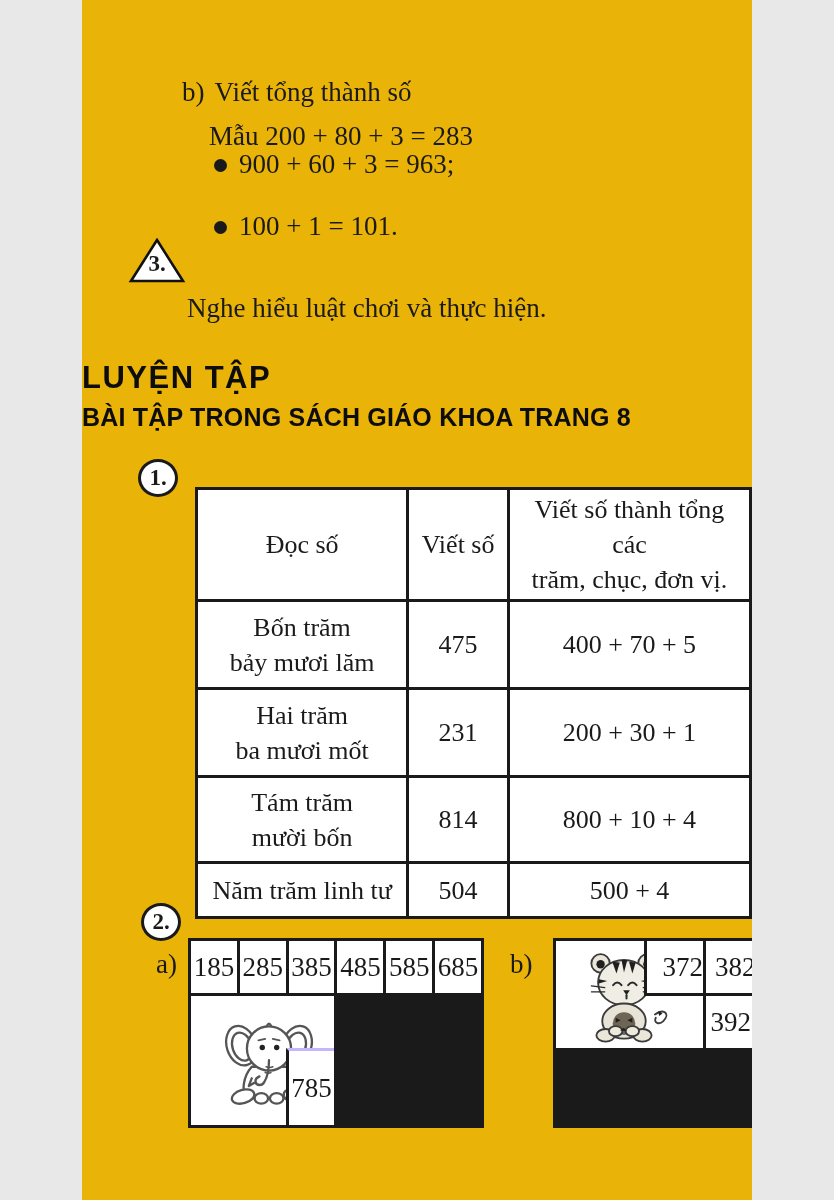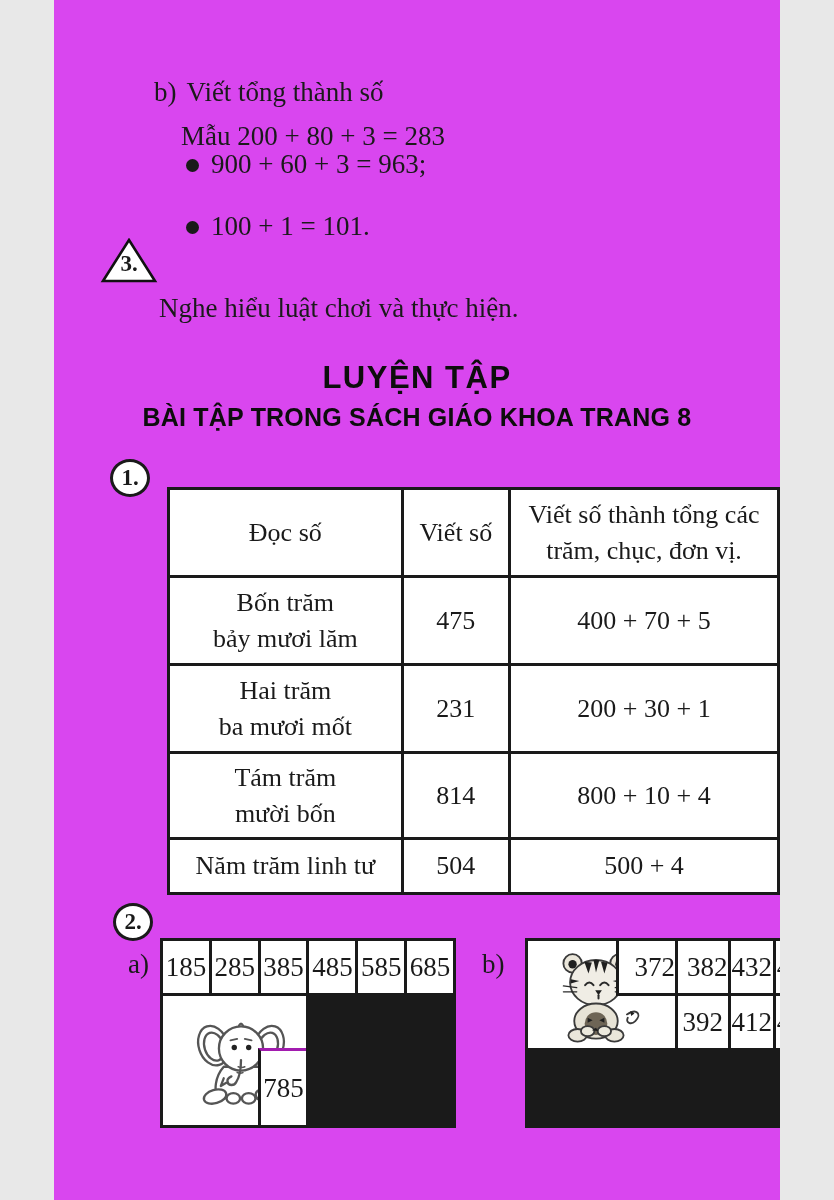--- a/index.html
+++ b/index.html
@@ -1,37 +1,37 @@
 <!DOCTYPE html>
 <html><head>
 <meta charset="utf-8">
 <style>
   html,body{margin:0;padding:0;background:#e8e8e8;}
   .page{
     position:relative;
-    width:726px;height:1200px;
+    width:670px;height:1200px;
     margin:0 auto;
-    background:#d946ef;
+    background:#eab308;
     font-family:"Liberation Serif", serif;
     color:#1a1a1a;
     overflow:hidden;
   }
   .abs{position:absolute;}
   .body-text{font-size:27px;line-height:1.2;white-space:nowrap;}
   .label-gap{margin-left:10px;}
   
   .bullet-row{display:flex;align-items:flex-start;}
   .dot{width:13px;height:13px;border-radius:50%;background:#1a1a1a;margin:11px 12px 0 0;flex:0 0 auto;}
   
   .tri-wrap{width:58px;height:46px;}
   .tri-wrap svg{display:block;}
   .tri-label{position:absolute;left:0;right:0;top:13px;text-align:center;font-weight:bold;font-size:23px;}
   
   .h1,.h2{
-    left:0;right:0;text-align:center;
+    left:0;right:0;
     font-family:"Liberation Sans", sans-serif;font-weight:bold;color:#0d0d0d;
     white-space:nowrap;
   }
   .h1{top:360px;font-size:31px;letter-spacing:1.5px;}
   .h2{top:403px;font-size:25px;letter-spacing:0.2px;}
   
   .circle{
     width:40px;height:38px;border:3px solid #1a1a1a;border-radius:50%;
     display:flex;align-items:center;justify-content:center;
     font-weight:bold;font-size:23px;background:#fff;box-sizing:border-box;
@@ -50,21 +50,21 @@
     grid-template-rows:52px 52px 1fr;
     gap:3px;
     background:#1a1a1a;
     border:3px solid #1a1a1a;
     width:296px;height:190px;box-sizing:border-box;
   }
   .gcell{background:#fff;display:flex;align-items:center;justify-content:center;font-size:27px;}
   .img-area{background:#fff;position:relative;}
   .img-a{grid-row:2/4;grid-column:1/4;}
   .img-b{grid-row:1/3;grid-column:1/4;}
-  .ov-785{grid-row:3;grid-column:3;border-top:3px solid #a21caf;border-left:3px solid #1a1a1a;margin-top:-3px;margin-left:-3px;position:relative;z-index:2;}
+  .ov-785{grid-row:3;grid-column:3;border-top:3px solid #c4b5fd;border-left:3px solid #1a1a1a;margin-top:-3px;margin-left:-3px;position:relative;z-index:2;}
   .ov-372{grid-row:1;grid-column:3;border-left:3px solid #1a1a1a;border-bottom:3px solid #1a1a1a;margin-left:-3px;margin-bottom:-3px;position:relative;z-index:2;padding-left:16px;}
   .animal-svg{position:absolute;}
   
   .pagenum{font-family:"Liberation Sans", sans-serif;font-weight:bold;font-size:21px;color:#111;}
 </style>
 </head>
 <body>
 
 <div class="page">
 

